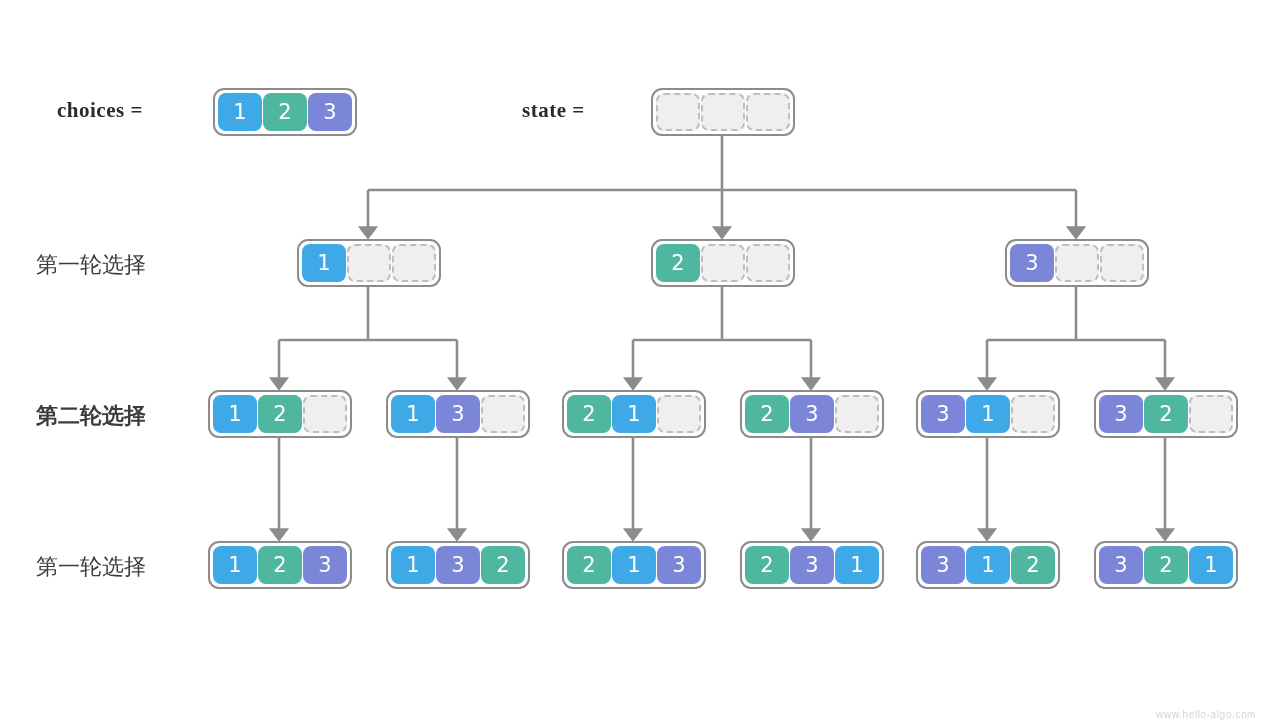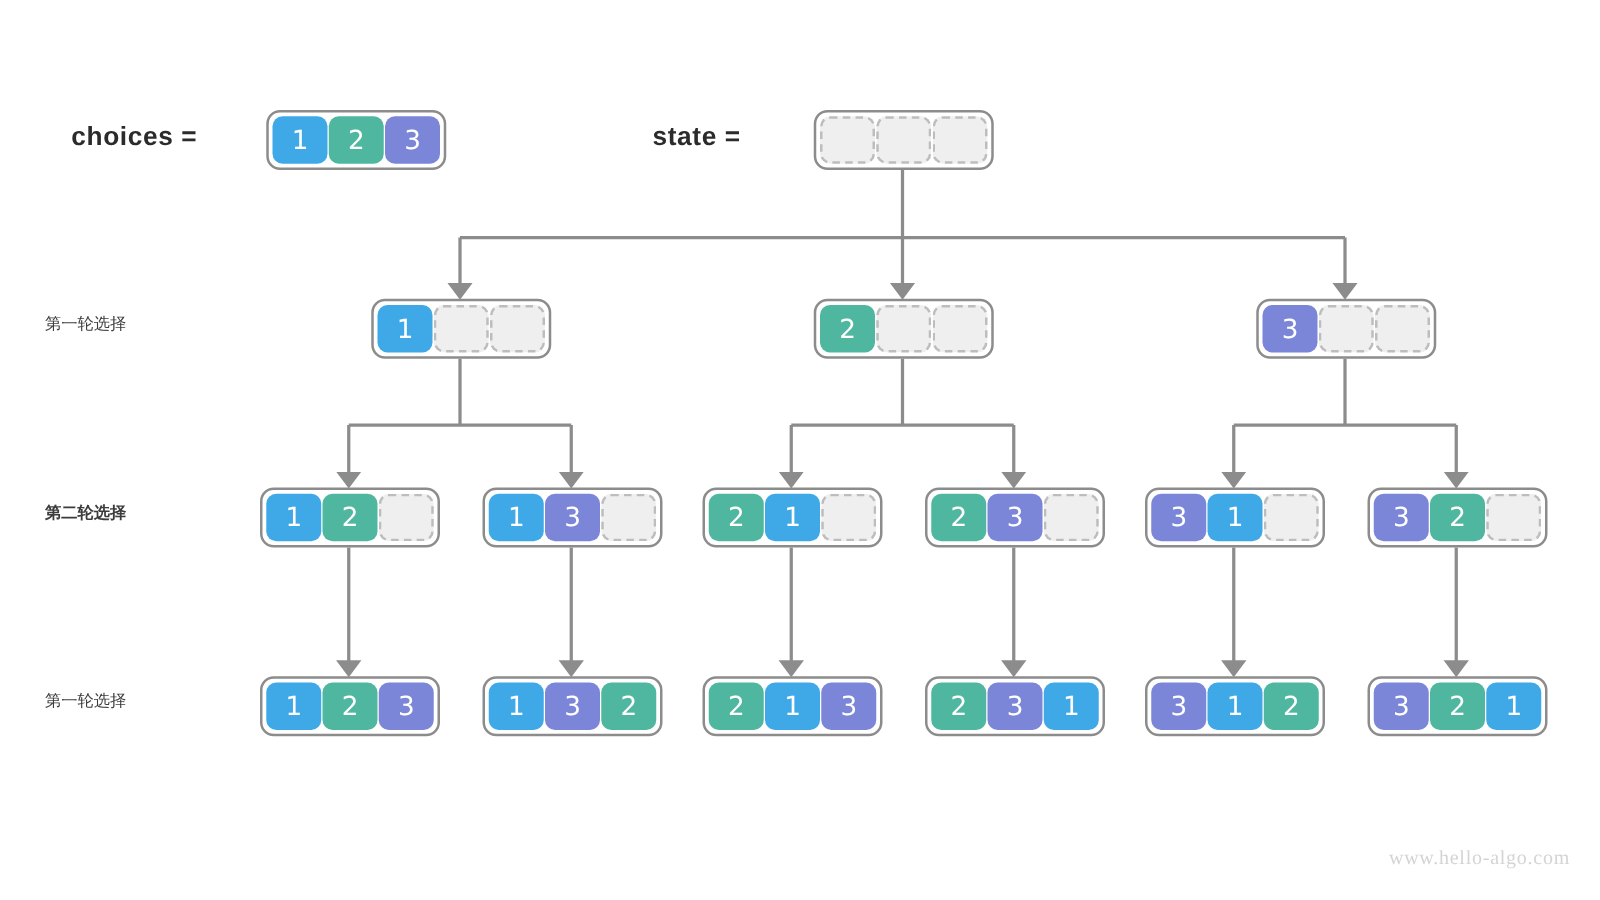--- a/index.html
+++ b/index.html
@@ -27,33 +27,33 @@
     position: absolute;
     left: 0; top: 0;
     width: 1280px;
     height: 720px;
     pointer-events: none;
   }
 
   
   .hdr-label {
     position: absolute;
-    font-family: Liberation Sans, sans-serif;
+    font-family: Liberation Serif, serif;
     font-weight: bold;
     font-size: 21px;
     color: #2b2b2b;
     white-space: nowrap;
     letter-spacing: 0.5px;
   }
 
   
   .row-label {
     position: absolute;
     font-family: "DejaVu Sans", "Liberation Sans", sans-serif;
-    font-size: 13px;
+    font-size: 22px;
     color: #3c3c3c;
     white-space: nowrap;
   }
 
   
   .node {
     position: absolute;
     box-sizing: border-box;
     border: 2.5px solid #8c8c8c;
     border-radius: 11px;
@@ -80,23 +80,23 @@
     border: 2px dashed #bdbdbd;
   }
   .cell.v1 { background: #3fa9e8; }
   .cell.v2 { background: #4fb79f; }
   .cell.v3 { background: #7b86d8; }
 
   
   #watermark {
     position: absolute;
     right: 24px;
-    bottom: 24px;
-    font-family: Liberation Serif, serif;
-    font-size: 16px;
+    bottom: 0;
+    font-family: Liberation Sans, sans-serif;
+    font-size: 10px;
     color: #d4d4d4;
     letter-spacing: 0.6px;
   }
 </style>
 </head>
 <body>
 
 <div id="canvas">
 
   <svg id="wires" viewBox="0 0 1280 720" width="1280" height="720">

